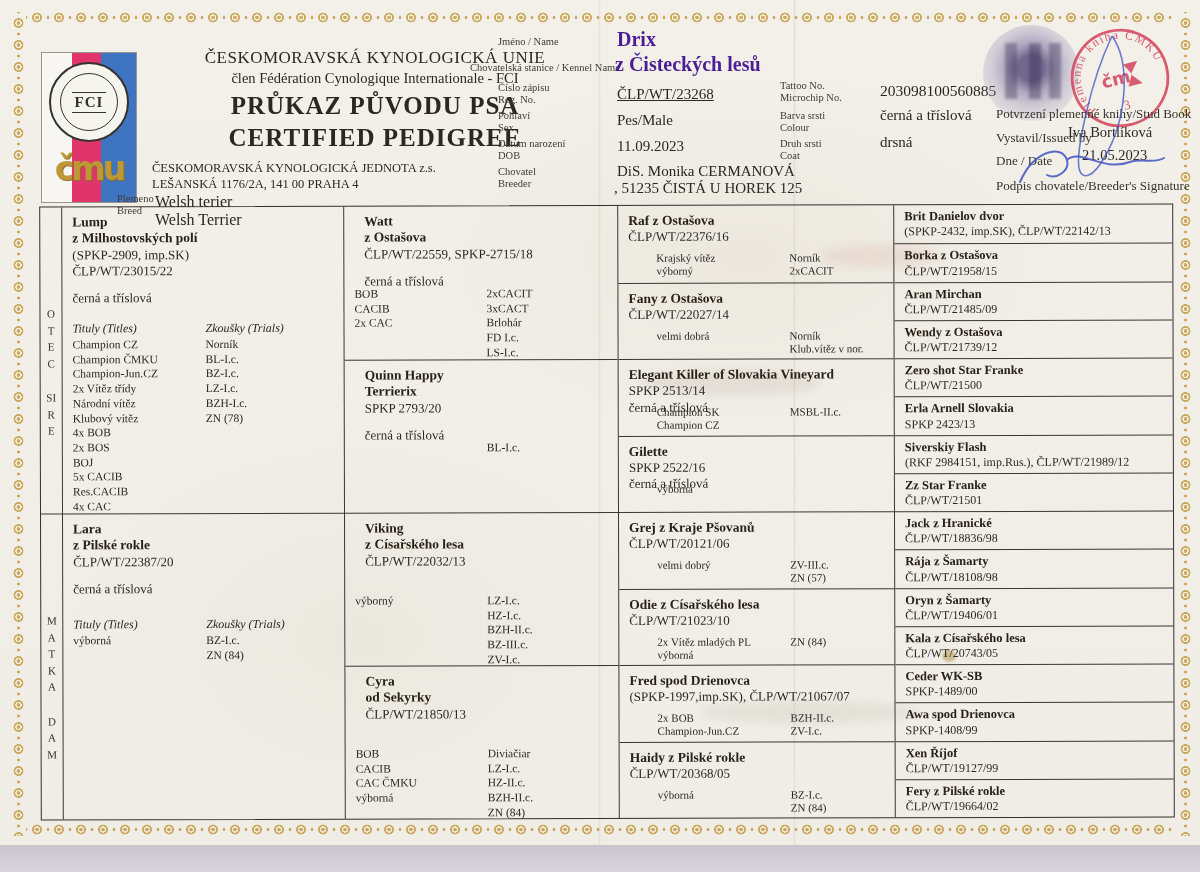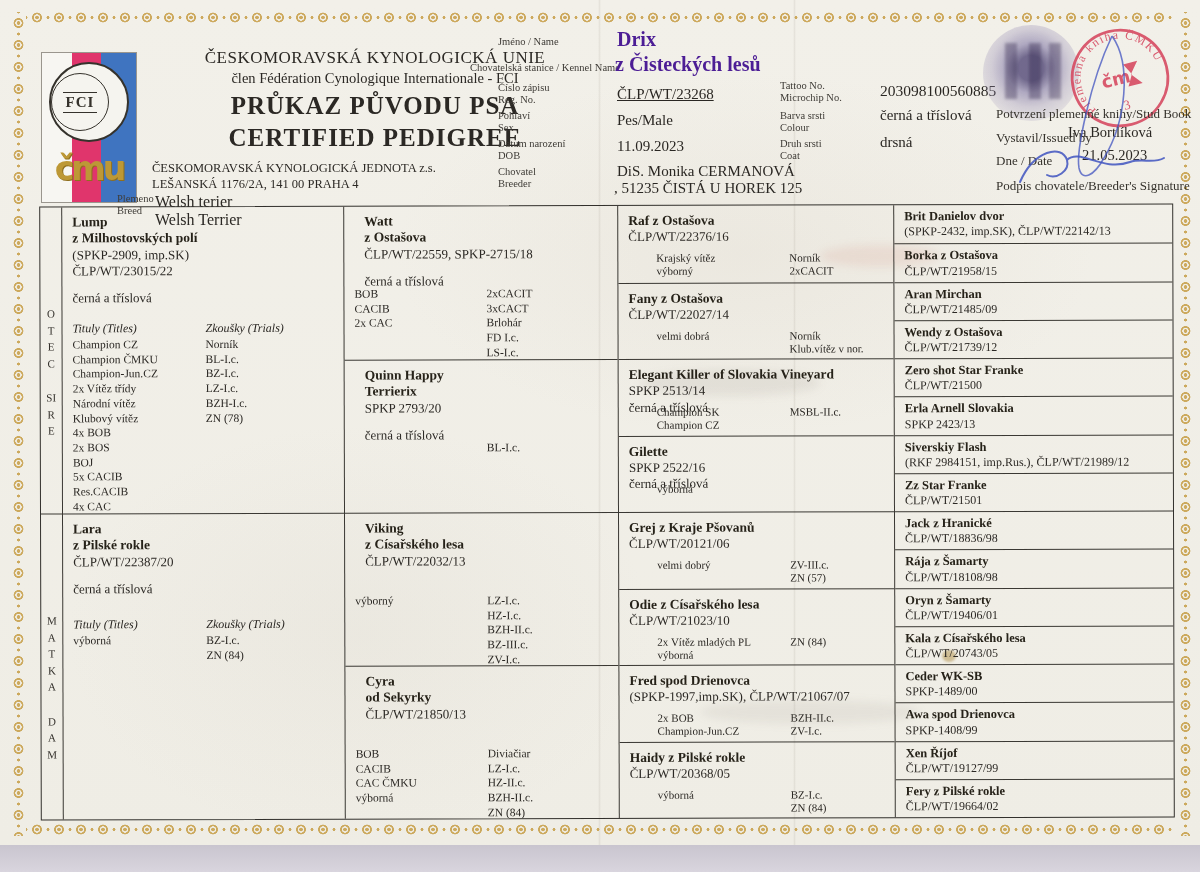--- a/index.html
+++ b/index.html
@@ -37,21 +37,21 @@
   .orgline{font-size:17px;letter-spacing:.5px;text-align:center;}
   .orgsub{font-size:14.5px;text-align:center;}
   .doctitle{font-size:25px;font-weight:bold;letter-spacing:1px;text-align:center;}
   .org2{font-size:12.5px;line-height:1.35;}
   .breedval{font-size:16px;}
   .clip1{white-space:nowrap;overflow:hidden;}
   
   .fci{position:absolute;left:41px;top:52px;width:94px;height:149px;border:1px solid #9a968e;
        background:linear-gradient(90deg,#f7f6f2 0 32%, #e0356c 32% 63%, #3f74c0 63% 100%);}
   .fci-circle{position:absolute;left:7px;top:9px;width:76px;height:76px;border-radius:50%;
-       background:#f5f4ef;border:2px solid #35322c;display:flex;align-items:center;}
+       background:#f5f4ef;border:2px solid #35322c;display:flex;align-items:center;justify-content:center;}
   .fci-ring{width:56px;height:56px;border-radius:50%;border:1.5px solid #35322c;
        display:flex;align-items:center;justify-content:center;
        box-shadow:0 0 0 3px #f5f4ef inset;}
   .fci-ring span{font-size:15px;letter-spacing:1px;font-weight:bold;color:#35322c;
        border-top:1px solid #35322c;border-bottom:1px solid #35322c;padding:1px 3px;}
   .cmu{position:absolute;left:0;right:0;bottom:14px;text-align:center;
        font-family:"DejaVu Sans",sans-serif;font-size:33px;font-weight:bold;color:#bd9836;
        letter-spacing:-3px;text-shadow:1px 1px 0 #8f6f1e;}
   
   .holo{position:absolute;left:983px;top:25px;width:96px;height:96px;border-radius:50%;

